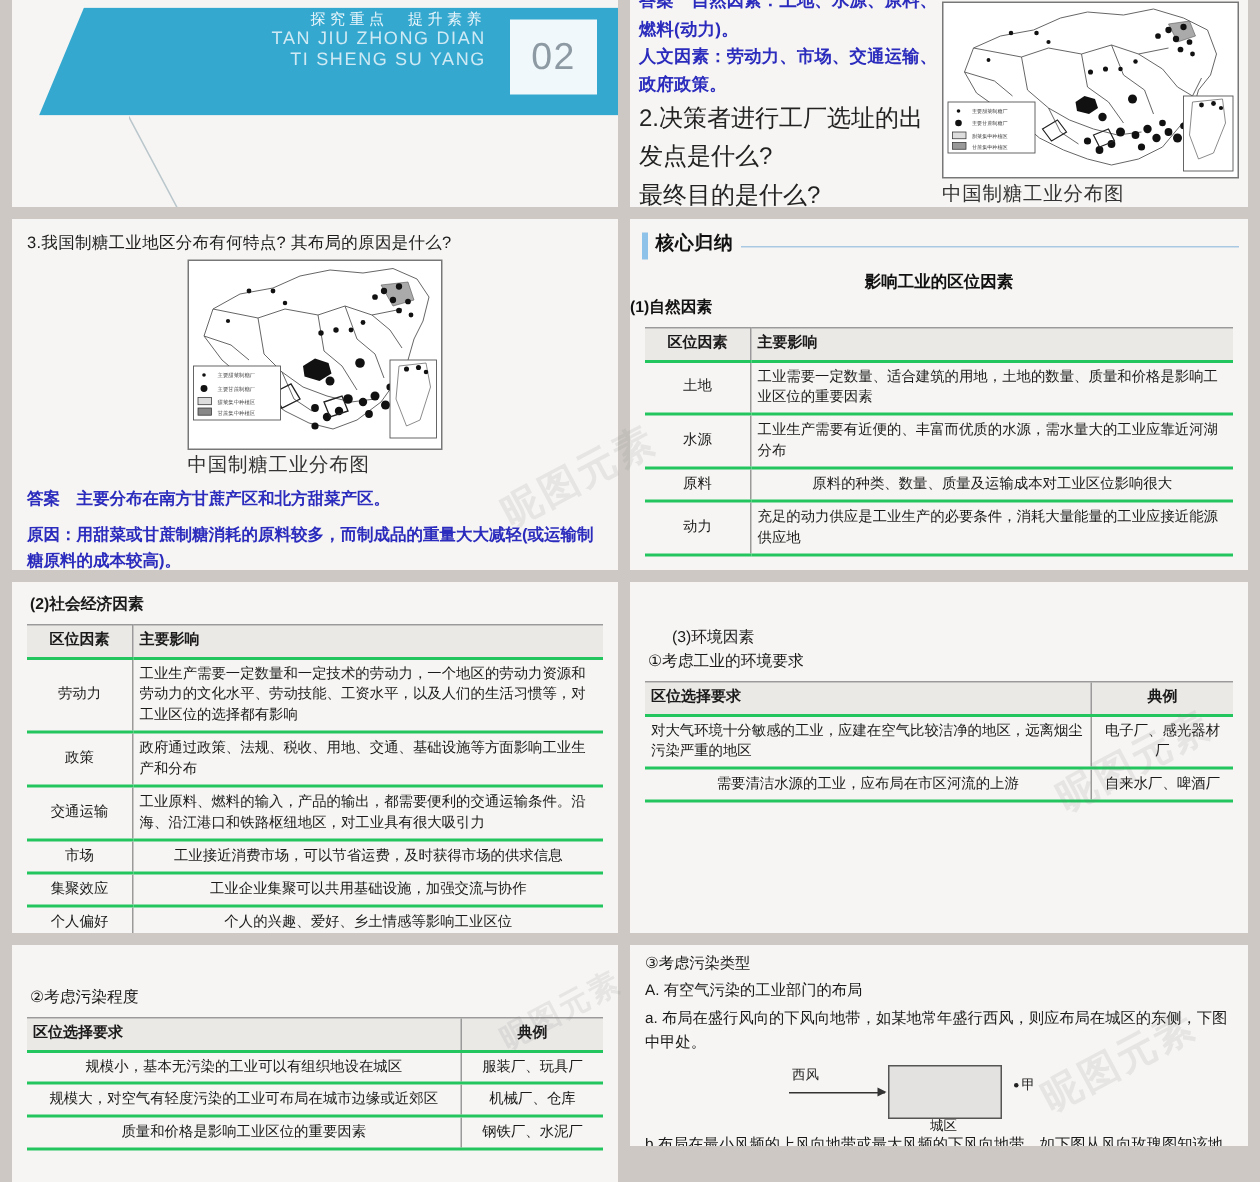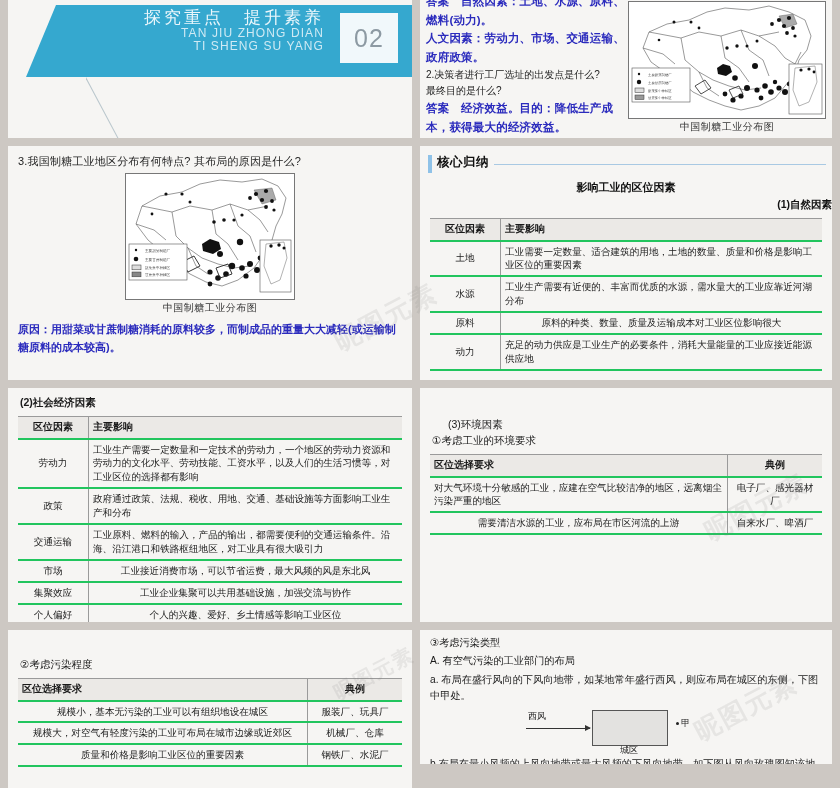--- a/index.html
+++ b/index.html
@@ -26,55 +26,55 @@
     overflow:hidden;pointer-events:none;
   }
   .hdr-diag:after{
     content:"";position:absolute;left:0;top:0;width:200px;height:0;
     border-top:1px solid #b9c6cc;
     transform:rotate(62deg);transform-origin:0 0;
   }
   .hdr-textwrap{
     position:absolute;right:88px;top:8px;text-align:right;line-height:1.12;
   }
-  .hdr-cn{color:#eaf6fb;font-size:17px;letter-spacing:3px;white-space:nowrap;}
+  .hdr-cn{color:#eaf6fb;font-size:10px;letter-spacing:3px;white-space:nowrap;}
   .hdr-en1,.hdr-en2{color:#cfeaf4;font-size:12px;letter-spacing:1.1px;white-space:nowrap;}
   .hdr-num{
     position:absolute;right:14px;top:13px;width:58px;height:50px;
     background:#f1f8fb;color:#8d9aa3;font-size:25px;
     display:flex;align-items:center;justify-content:center;letter-spacing:1px;
   }
 
   
   #panel-qa{left:420px;top:0;width:412px;height:138px;}
   .qa-left{position:absolute;left:6px;top:-8px;width:200px;}
   .qa-blue{color:#2b2bbd;font-weight:bold;font-size:11.5px;line-height:1.62;letter-spacing:.2px;}
-  .qa-black{color:#222;font-size:10px;line-height:1.62;}
+  .qa-black{color:#222;font-size:16px;line-height:1.62;}
   .qa-mapbox{position:absolute;left:208px;top:1px;width:198px;}
   .map-frame{
     position:relative;width:196px;height:116px;border:1px solid #777;background:#fff;
     overflow:hidden;
   }
-  .map-cap{text-align:center;font-size:10px;color:#333;margin-top:1px;letter-spacing:.5px;}
+  .map-cap{text-align:left;font-size:13px;color:#333;margin-top:1px;letter-spacing:.5px;}
 
   
   #panel-q3{left:8px;top:146px;width:404px;height:234px;}
   .q3-title{margin:8px 10px 0 10px;font-size:11px;color:#1d1d1d;letter-spacing:.2px;}
   .q3-mapwrap{margin:4px auto 0 auto;width:170px;}
   .q3-map{position:relative;width:168px;height:125px;border:1px solid #777;background:#fff;overflow:hidden;}
   .q3-ans{margin:6px 10px 0 10px;color:#2b2bbd;font-weight:bold;font-size:11px;line-height:1.6;}
 
   
   #panel-core{left:420px;top:146px;width:412px;height:234px;}
   .core-head{position:relative;margin:10px 0 0 8px;height:20px;}
   .core-bar{position:absolute;left:0;top:-1px;width:4px;height:18px;background:#8fc2e8;}
   .core-title{position:absolute;left:9px;top:-2px;font-size:12.5px;font-weight:bold;color:#111;letter-spacing:.5px;}
   .core-rule{position:absolute;left:66px;top:8px;right:6px;height:1px;background:#a9c9e3;}
   .tbl-title{text-align:center;font-size:11px;font-weight:bold;color:#111;margin-top:4px;}
-  .tbl-sub{text-align:right;font-size:10.5px;font-weight:bold;color:#111;margin-top:3px;}
+  .tbl-sub{text-align:left;font-size:10.5px;font-weight:bold;color:#111;margin-top:3px;}
 
   
   table.ft{width:calc(100% - 20px);margin:6px 10px 0 10px;border-collapse:collapse;table-layout:fixed;}
   table.ft th,table.ft td{
     border-top:1px solid #9a9a9a;border-bottom:2px solid #22c55e;
     font-size:9.6px;color:#1a1a1a;padding:3px 4px;line-height:1.45;vertical-align:middle;
   }
   table.ft th{background:#ebe9e6;font-weight:bold;text-align:center;font-size:10px;}
   table.ft .c1{width:62px;text-align:center;border-right:1px solid #9a9a9a;}
   table.ft .c2{text-align:left;}
@@ -290,20 +290,21 @@
           <path d="M140 70 L158 68 L161 84 L154 106 L145 110 L138 92 Z" fill="none" stroke="#666" stroke-width="0.5"></path>
           <g fill="#111">
               <circle cx="145" cy="72" r="1.7"></circle>
               <circle cx="153" cy="71" r="1.7"></circle>
               <circle cx="158" cy="74" r="1.5"></circle>
             </g>
         </svg>
       </div>
       <div class="map-cap">中国制糖工业分布图</div>
     </div>
+    <div class="q3-ans">答案　主要分布在南方甘蔗产区和北方甜菜产区。</div>
     <div class="q3-ans">原因：用甜菜或甘蔗制糖消耗的原料较多，而制成品的重量大大减轻(或运输制糖原料的成本较高)。</div>
   </div>
 
   <div class="panel" id="panel-core">
     <div class="core-head">
       <div class="core-bar"></div>
       <div class="core-title">核心归纳</div>
       <div class="core-rule"></div>
     </div>
     <div class="tbl-title">影响工业的区位因素</div>
@@ -353,21 +354,21 @@
           <tr>
             <td class="c1">政策</td>
             <td class="c2">政府通过政策、法规、税收、用地、交通、基础设施等方面影响工业生产和分布</td>
           </tr>
           <tr>
             <td class="c1">交通运输</td>
             <td class="c2">工业原料、燃料的输入，产品的输出，都需要便利的交通运输条件。沿海、沿江港口和铁路枢纽地区，对工业具有很大吸引力</td>
           </tr>
           <tr>
             <td class="c1">市场</td>
-            <td class="c2 ctr">工业接近消费市场，可以节省运费，最大风频的风是东北风</td>
+            <td class="c2 ctr">工业接近消费市场，可以节省运费，及时获得市场的供求信息</td>
           </tr>
           <tr>
             <td class="c1">集聚效应</td>
             <td class="c2 ctr">工业企业集聚可以共用基础设施，加强交流与协作</td>
           </tr>
           <tr>
             <td class="c1">个人偏好</td>
             <td class="c2 ctr">个人的兴趣、爱好、乡土情感等影响工业区位</td>
           </tr>
         </tbody>

